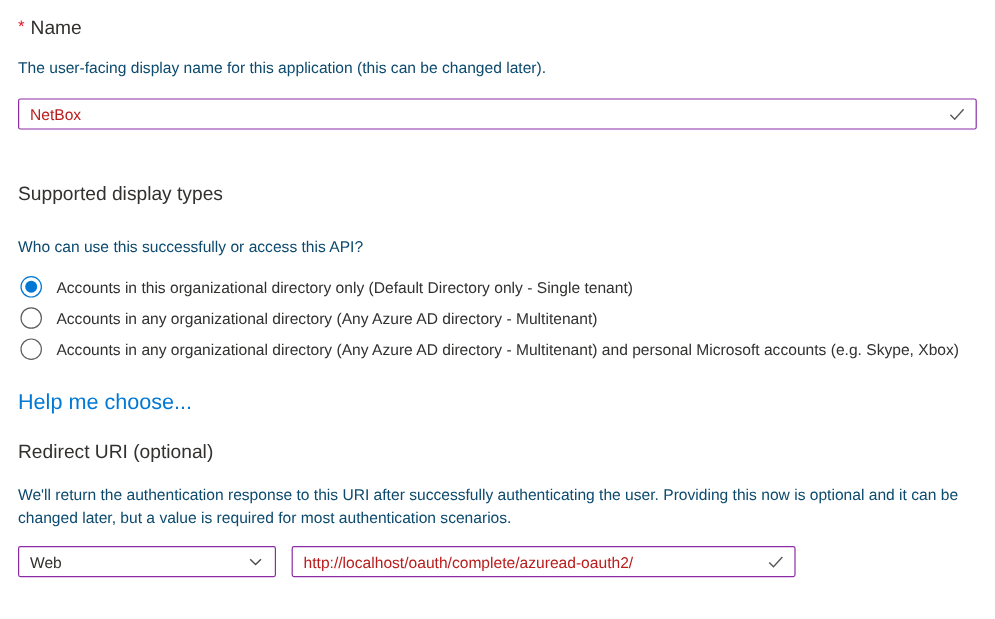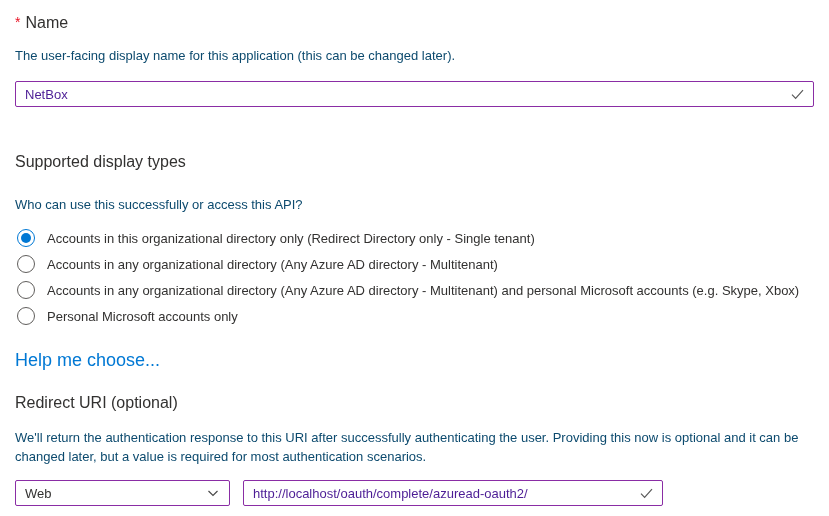--- a/index.html
+++ b/index.html
@@ -38,21 +38,21 @@
     display: flex;
     align-items: center;
   }
   .name-box { margin-top: 16px; width: 799px; }
   .textbox input {
     border: none;
     outline: none;
     background: transparent;
     font-family: "Liberation Sans", sans-serif;
     font-size: 13px;
-    color: #4c1d95;
+    color: #b91c1c;
     padding: 0 26px 0 9px;
     width: 100%;
     height: 100%;
   }
   .valid-icon {
     position: absolute;
     right: 8px;
     top: 50%;
     transform: translateY(-50%);
     display: flex;
@@ -142,39 +142,33 @@
   
   <div class="section-heading sat-heading">Supported display types</div>
 
   <div class="desc sat-question">Who can use this successfully or access this API?</div>
 
   <div class="radio-group">
     <div class="radio-row selected">
       <span class="radio-outer">
           <span class="radio-inner"></span>
         </span>
-      <span class="radio-label">Accounts in this organizational directory only (Redirect Directory only - Single tenant)</span>
+      <span class="radio-label">Accounts in this organizational directory only (Default Directory only - Single tenant)</span>
     </div>
     <div class="radio-row">
       <span class="radio-outer">
           <span class="radio-inner"></span>
         </span>
       <span class="radio-label">Accounts in any organizational directory (Any Azure AD directory - Multitenant)</span>
     </div>
     <div class="radio-row">
       <span class="radio-outer">
           <span class="radio-inner"></span>
         </span>
       <span class="radio-label">Accounts in any organizational directory (Any Azure AD directory - Multitenant) and personal Microsoft accounts (e.g. Skype, Xbox)</span>
-    </div>
-    <div class="radio-row">
-      <span class="radio-outer">
-          <span class="radio-inner"></span>
-        </span>
-      <span class="radio-label">Personal Microsoft accounts only</span>
     </div>
   </div>
 
   <a class="help-link">Help me choose...</a>
 
   
   <div class="section-heading uri-heading">Redirect URI (optional)</div>
 
   <div class="desc uri-desc">We'll return the authentication response to this URI after successfully authenticating the user. Providing this now is optional and it can be changed later, but a value is required for most authentication scenarios.</div>
 

